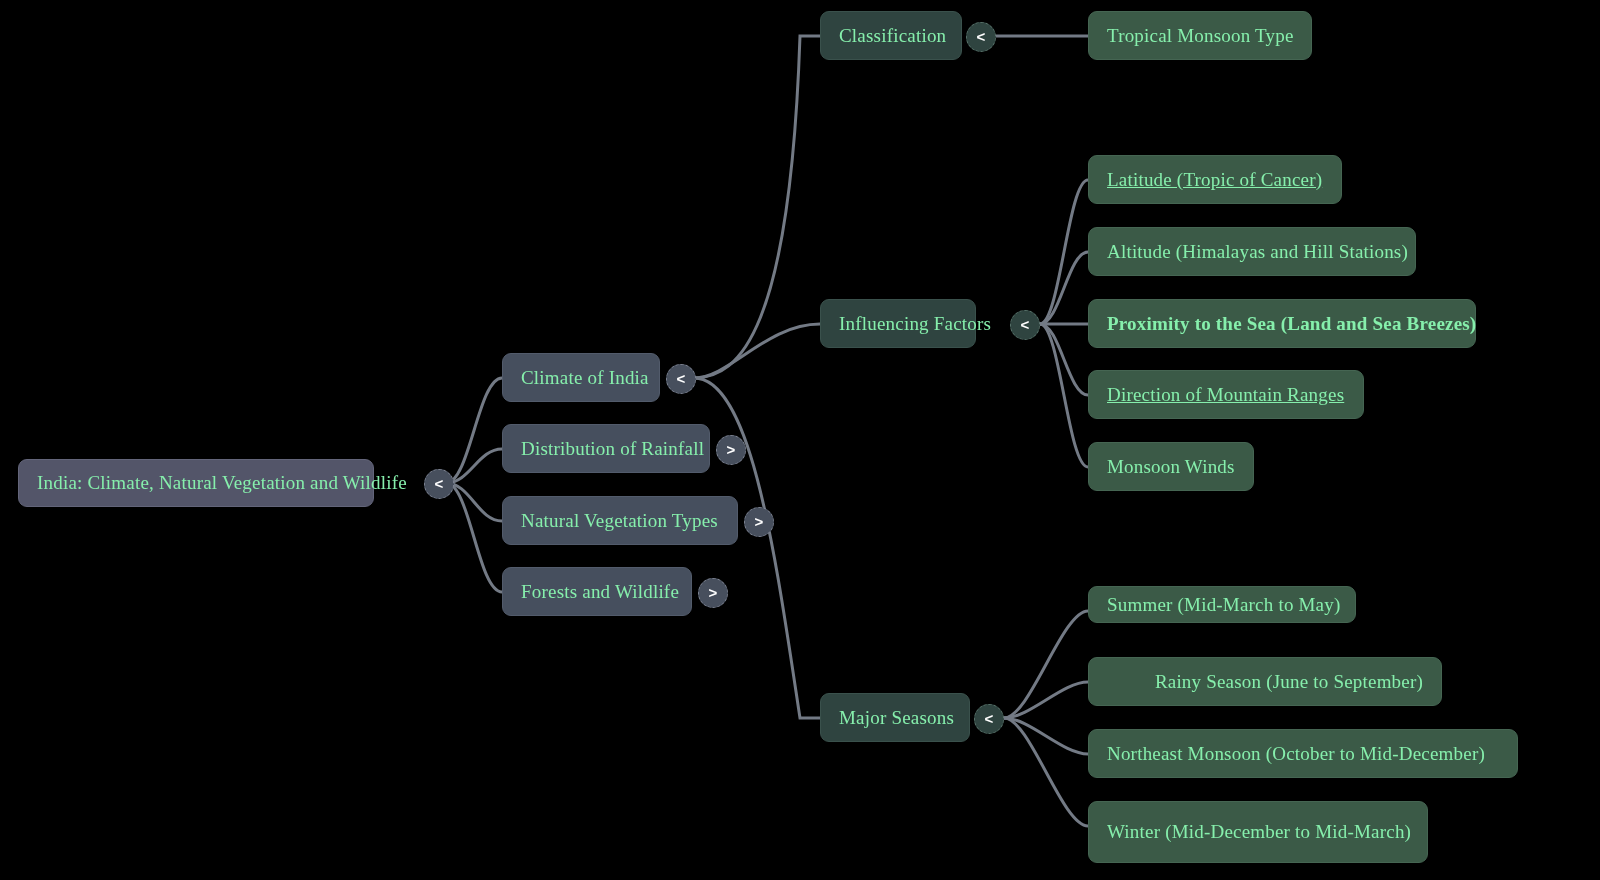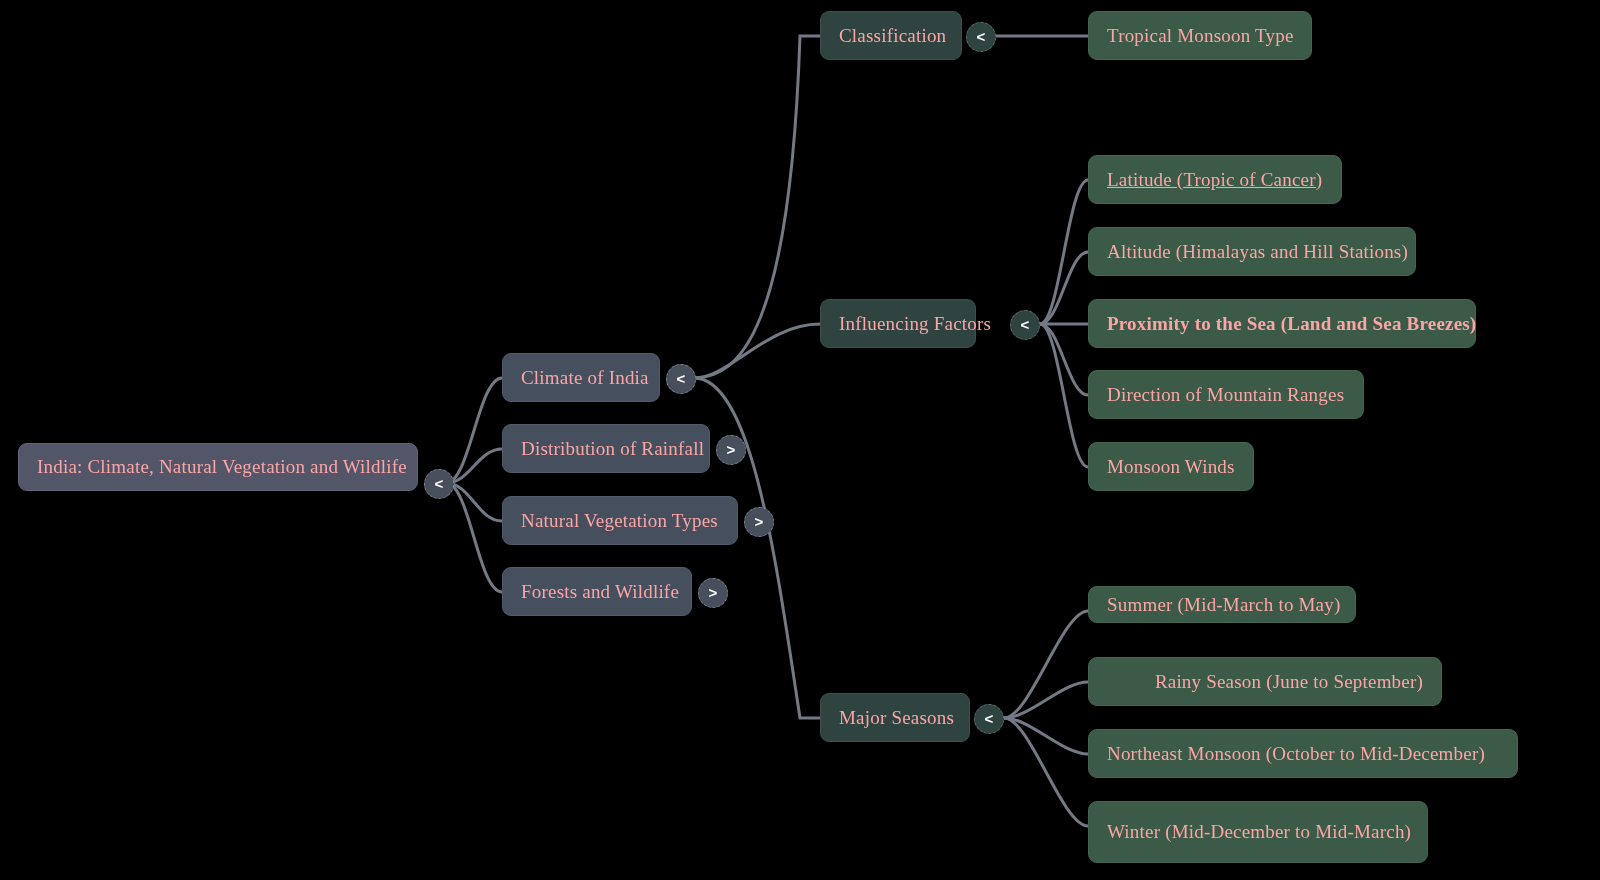--- a/index.html
+++ b/index.html
@@ -24,21 +24,21 @@
     pointer-events: none;
   }
   .node {
     position: absolute;
     box-sizing: border-box;
     display: flex;
     align-items: center;
     border-radius: 9px;
     padding: 8px 18px;
     white-space: nowrap;
-    color: #fca5a5;
+    color: #86efac;
     font-size: 19px;
     letter-spacing: 0.2px;
     border: 1px solid rgba(255,255,255,0.06);
   }
   .node.root {
     background: #535569;
     border: 1px solid #63657a;
     font-size: 19px;
   }
   .node.level2 {
@@ -104,21 +104,21 @@
       <path d="M 1040,324 C 1060,324 1068,395 1088,395"></path>
       <path d="M 1040,324 C 1060,324 1068,467 1088,467"></path>
 
       <path d="M 1004,718 C 1030,718 1062,611 1088,611"></path>
       <path d="M 1004,718 C 1030,718 1062,682 1088,682"></path>
       <path d="M 1004,718 C 1030,718 1062,754 1088,754"></path>
       <path d="M 1004,718 C 1030,718 1062,826 1088,826"></path>
     </g>
   </svg>
 
-  <div class="node root" style="left:18px; top:443px; width:400px; height:48px;">
+  <div class="node root" style="left:18px; top:459px; width:356px; height:48px;">
     <span>India: Climate, Natural Vegetation and Wildlife</span>
   </div>
   <div class="toggle slate" style="left:424px; top:469px;">
     <span>&lt;</span>
   </div>
 
   <div class="node level2" style="left:502px; top:353px; width:158px; height:49px;">
     <span>Climate of India</span>
   </div>
   <div class="toggle slate" style="left:666px; top:364px;">
@@ -173,21 +173,21 @@
 
   <div class="node leaf" style="left:1088px; top:155px; width:254px; height:49px;text-decoration:underline;">
     <span>Latitude (Tropic of Cancer)</span>
   </div>
   <div class="node leaf" style="left:1088px; top:227px; width:328px; height:49px;">
     <span>Altitude (Himalayas and Hill Stations)</span>
   </div>
   <div class="node leaf" style="left:1088px; top:299px; width:388px; height:49px;font-weight:bold;">
     <span>Proximity to the Sea (Land and Sea Breezes)</span>
   </div>
-  <div class="node leaf" style="left:1088px; top:370px; width:276px; height:49px;">
+  <div class="node leaf" style="left:1088px; top:370px; width:276px; height:49px;text-decoration:underline;">
     <span>Direction of Mountain Ranges</span>
   </div>
   <div class="node leaf" style="left:1088px; top:442px; width:166px; height:49px;">
     <span>Monsoon Winds</span>
   </div>
 
   <div class="node leaf" style="left:1088px; top:586px; width:268px; height:37px;">
     <span>Summer (Mid-March to May)</span>
   </div>
   <div class="node leaf" style="left:1088px; top:657px; width:354px; height:49px;justify-content:flex-end;">

